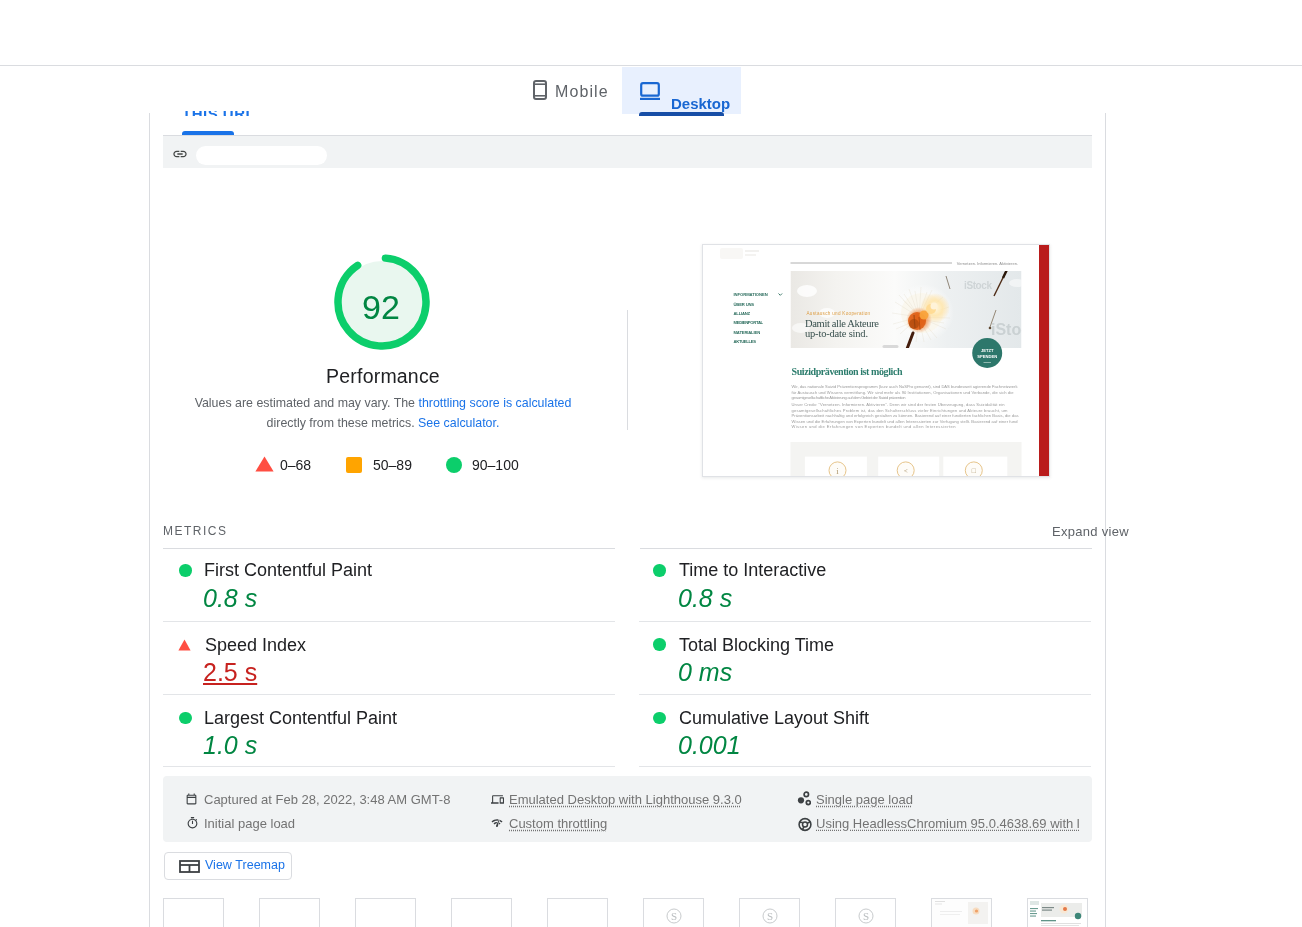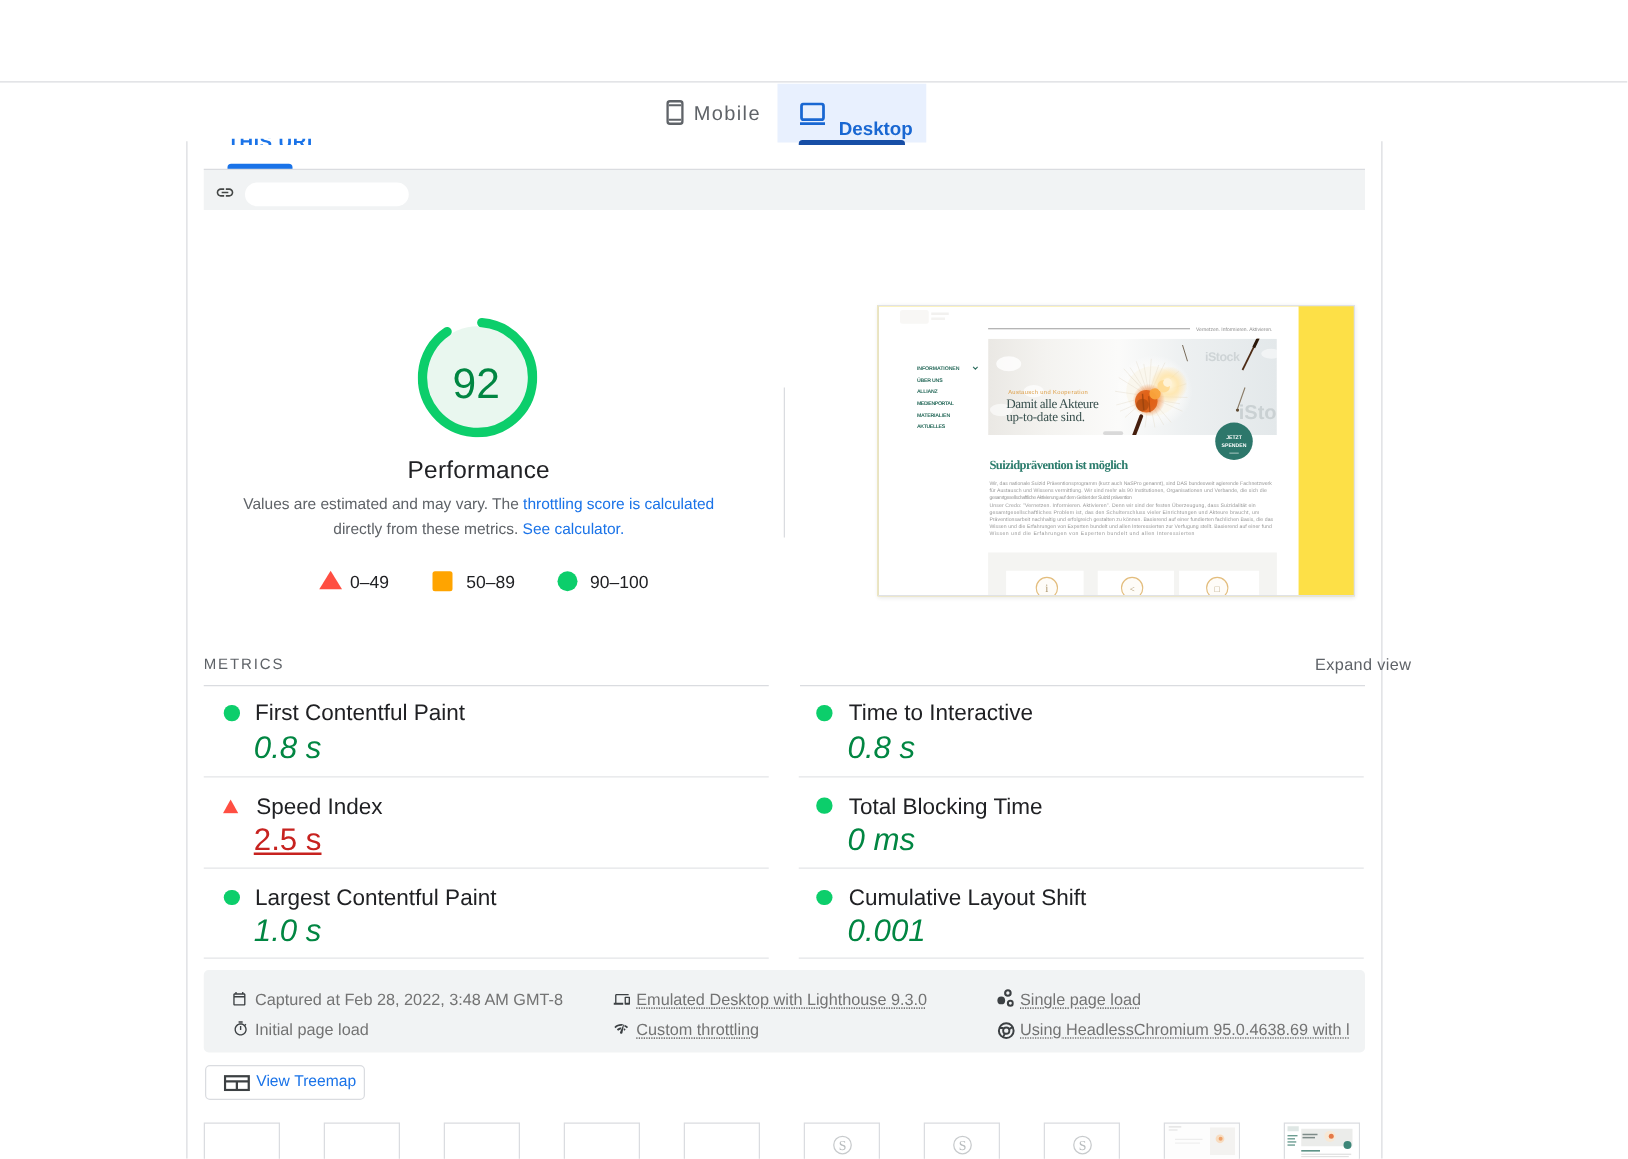--- a/index.html
+++ b/index.html
@@ -30,21 +30,21 @@
   #perf { left:233px; top:365px; width:300px; text-align:center; font-size:19.5px; font-weight:400; letter-spacing:0.2px; color:#202124; }
   .desc { width:460px; left:153px; text-align:center; font-size:12.4px; color:#5f6368; }
   .desc a { color:#1a73e8; text-decoration:none; }
   #desc1 { top:395.5px; }
   #desc2 { top:415.5px; }
   
   .legtx { font-size:14px; color:#202124; top:457px; }
   
   #vdiv { left:627px; top:310px; width:1px; height:120px; background:#dadce0; }
   
-  #shot { left:702px; top:244px; width:382px; height:233px; border:1px solid #e0e2e6; background:#fde047; box-shadow:0 1px 3px rgba(60,64,67,0.12); }
+  #shot { left:702px; top:244px; width:348px; height:233px; border:1px solid #e0e2e6; background:#b91c1c; box-shadow:0 1px 3px rgba(60,64,67,0.12); }
   
   #metrics-lbl { left:163px; top:524px; font-size:12px; letter-spacing:1.5px; color:#5f6368; }
   #expand { left:1004px; top:524px; font-size:13px; letter-spacing:0.3px; color:#5f6368;margin-left:48px; }
   .msep { height:1px; background:#e3e5e8; }
   .mlabel { font-size:18px; color:#202124; }
   .mval { font-size:25px; }
   .green { color:#018642;font-style:italic; }
   .red { color:#c7221f;text-decoration:underline; }
   .dot { width:12.5px; height:12.5px; border-radius:50%; background:#0cce6b; }
   
@@ -92,21 +92,21 @@
   <circle cx="48" cy="48" r="44" fill="none" stroke="#0cce6b" stroke-width="7.5" stroke-linecap="round" stroke-dasharray="246.8 276.46" transform="rotate(-85.5 48 48)"></circle>
 </svg>
 <div id="gaugenum" class="abs">92</div>
 <div id="perf" class="abs">Performance</div>
 <div id="desc1" class="abs desc">Values are estimated and may vary. The <a>throttling score is calculated</a></div>
 <div id="desc2" class="abs desc">directly from these metrics. <a>See calculator.</a></div>
 
 <svg class="abs" style="left:255px;top:456px" width="19" height="16" viewBox="0 0 19 16">
   <path d="M9.5 0.6 L18.6 15.4 L0.4 15.4 Z" fill="#ff4e42"></path>
 </svg>
-<div class="abs legtx" style="left:280px">0–49</div>
+<div class="abs legtx" style="left:280px">0–68</div>
 <div class="abs" style="left:346px;top:456.5px;width:16px;height:16px;background:#ffa400;border-radius:2px"></div>
 <div class="abs legtx" style="left:373px">50–89</div>
 <div class="abs" style="left:446px;top:456.5px;width:16px;height:16px;background:#0cce6b;border-radius:50%"></div>
 <div class="abs legtx" style="left:472px">90–100</div>
 
 <div id="vdiv" class="abs"></div>
 
 <div id="shot" class="abs">
 <svg width="336" height="231" viewBox="0 0 336 231">
   <defs>

